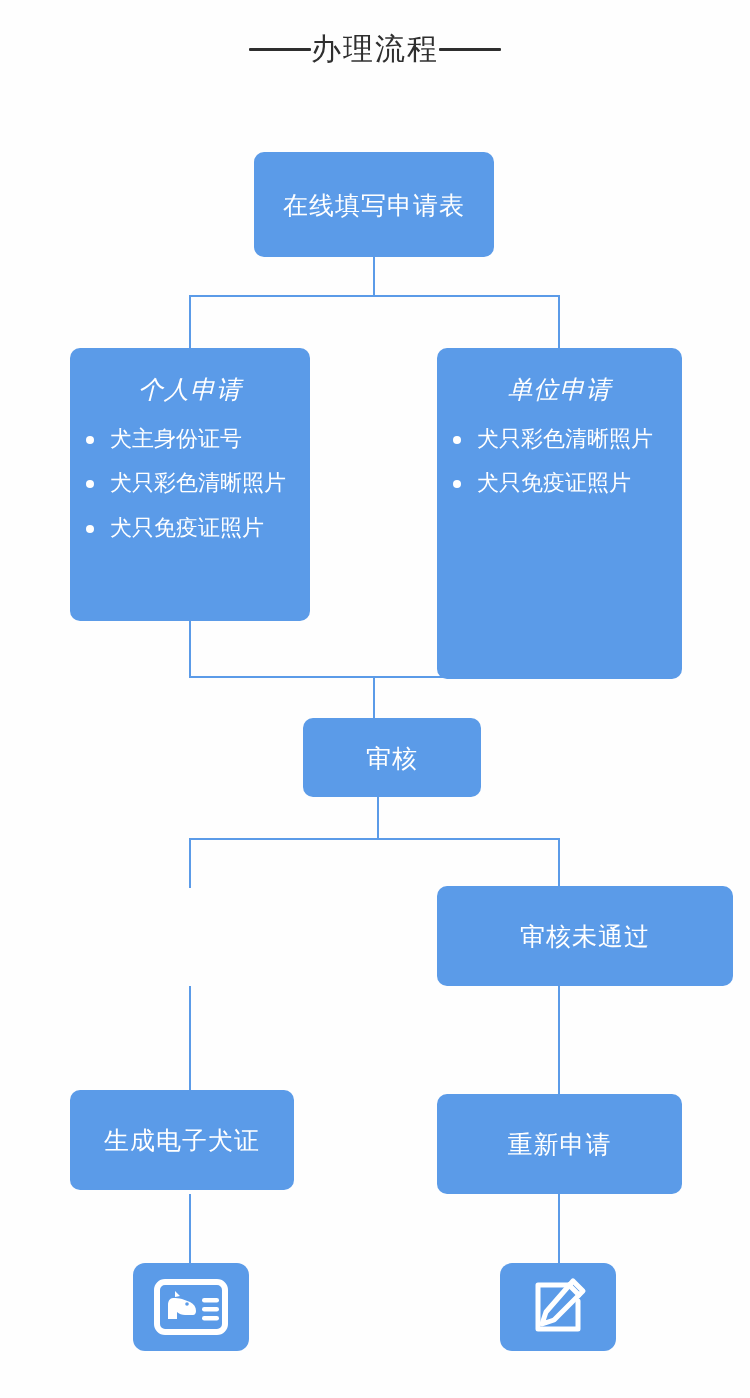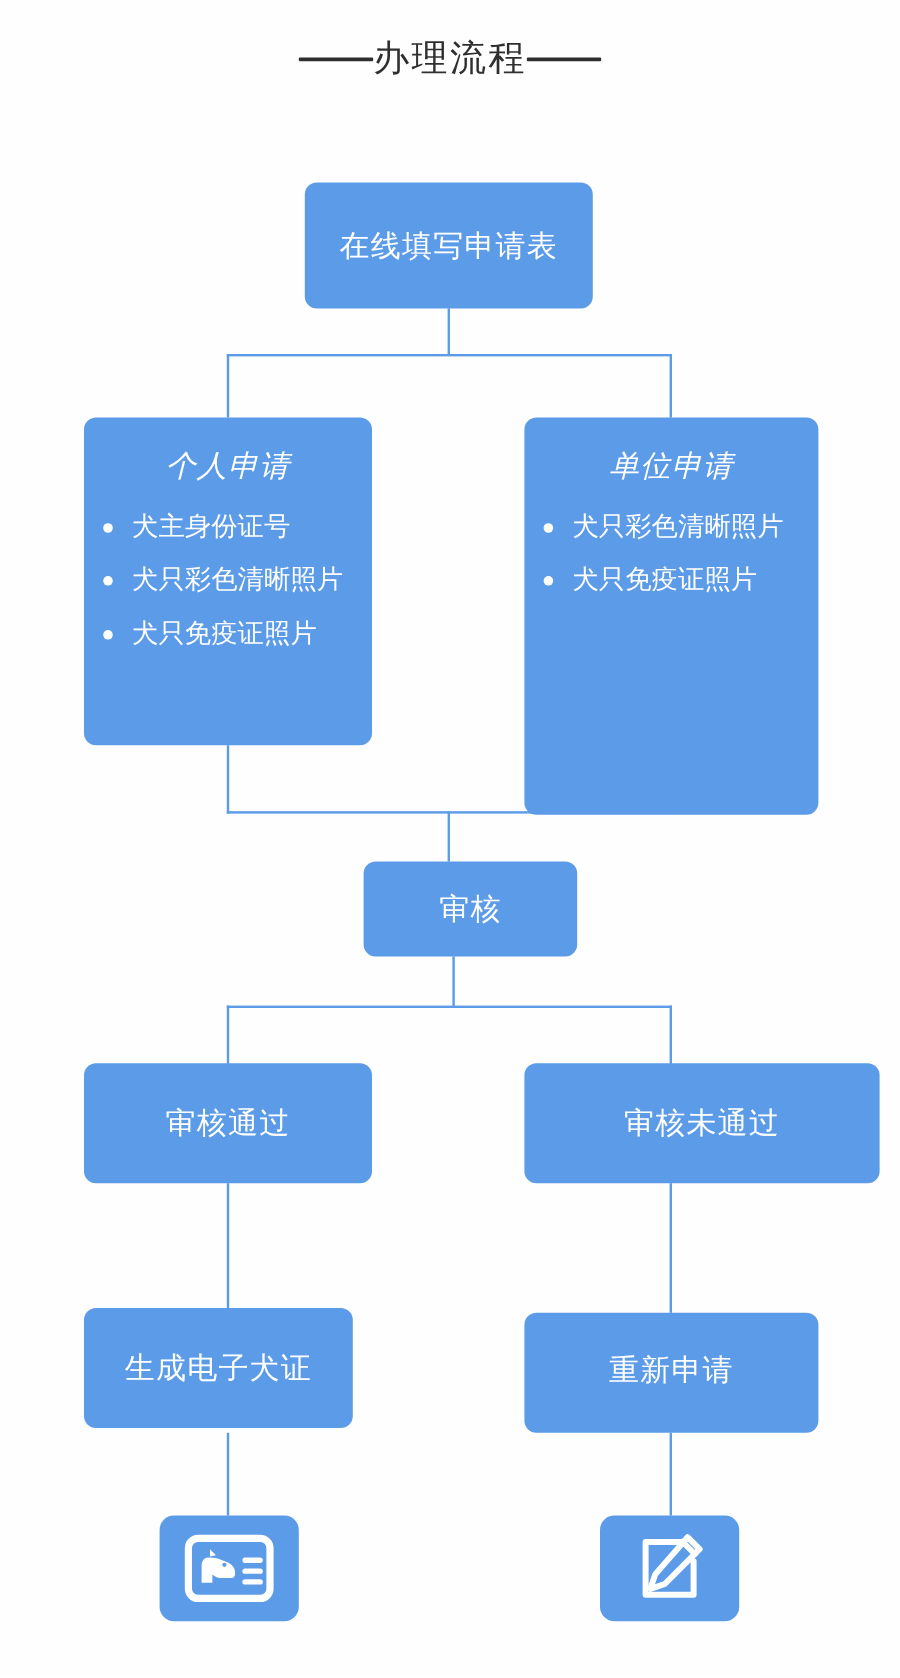--- a/index.html
+++ b/index.html
@@ -171,34 +171,31 @@
 
   <div class="node node-center" style="left:289px; top:718px; width:178px; height:79px;margin-left:14px;">
     <span class="node-label">审核</span>
   </div>
 
   <div class="conn conn-v" style="left:377px; top:797px; height:43px;"></div>
   <div class="conn conn-h" style="left:189px; top:838px; width:371px;"></div>
   <div class="conn conn-v" style="left:189px; top:838px; height:50px;"></div>
   <div class="conn conn-v" style="left:558px; top:838px; height:50px;"></div>
 
-  <div class="node node-center" style="left:70px; top:886px; width:240px; height:100px;">
-    <span class="node-label">审核通过</span>
-  </div>
   <div class="node node-center" style="left:437px; top:886px; width:296px; height:100px;">
     <span class="node-label">审核未通过</span>
   </div>
 
   <div class="conn conn-v" style="left:189px; top:986px; height:108px;"></div>
   <div class="conn conn-v" style="left:558px; top:986px; height:108px;"></div>
 
   <div class="node node-center" style="left:70px; top:1090px; width:224px; height:100px;">
     <span class="node-label">生成电子犬证</span>
   </div>
-  <div class="node node-center" style="left:437px; top:1094px; width:245px; height:100px;font-family:Liberation Mono, monospace;">
+  <div class="node node-center" style="left:437px; top:1094px; width:245px; height:100px;">
     <span class="node-label">重新申请</span>
   </div>
 
   <div class="conn conn-v" style="left:189px; top:1194px; height:69px;"></div>
   <div class="conn conn-v" style="left:558px; top:1194px; height:69px;"></div>
 
   <div class="icon-tile" style="left:133px; top:1263px; width:116px; height:88px;">
     <svg width="76" height="58" viewBox="0 0 76 58">
       <rect x="4" y="4" width="68" height="50" rx="8" ry="8" fill="none" stroke="#ffffff" stroke-width="6"></rect>
       <path d="M20 20 C17 20 15 23 15 27 L15 41 L24 41 L24 34

